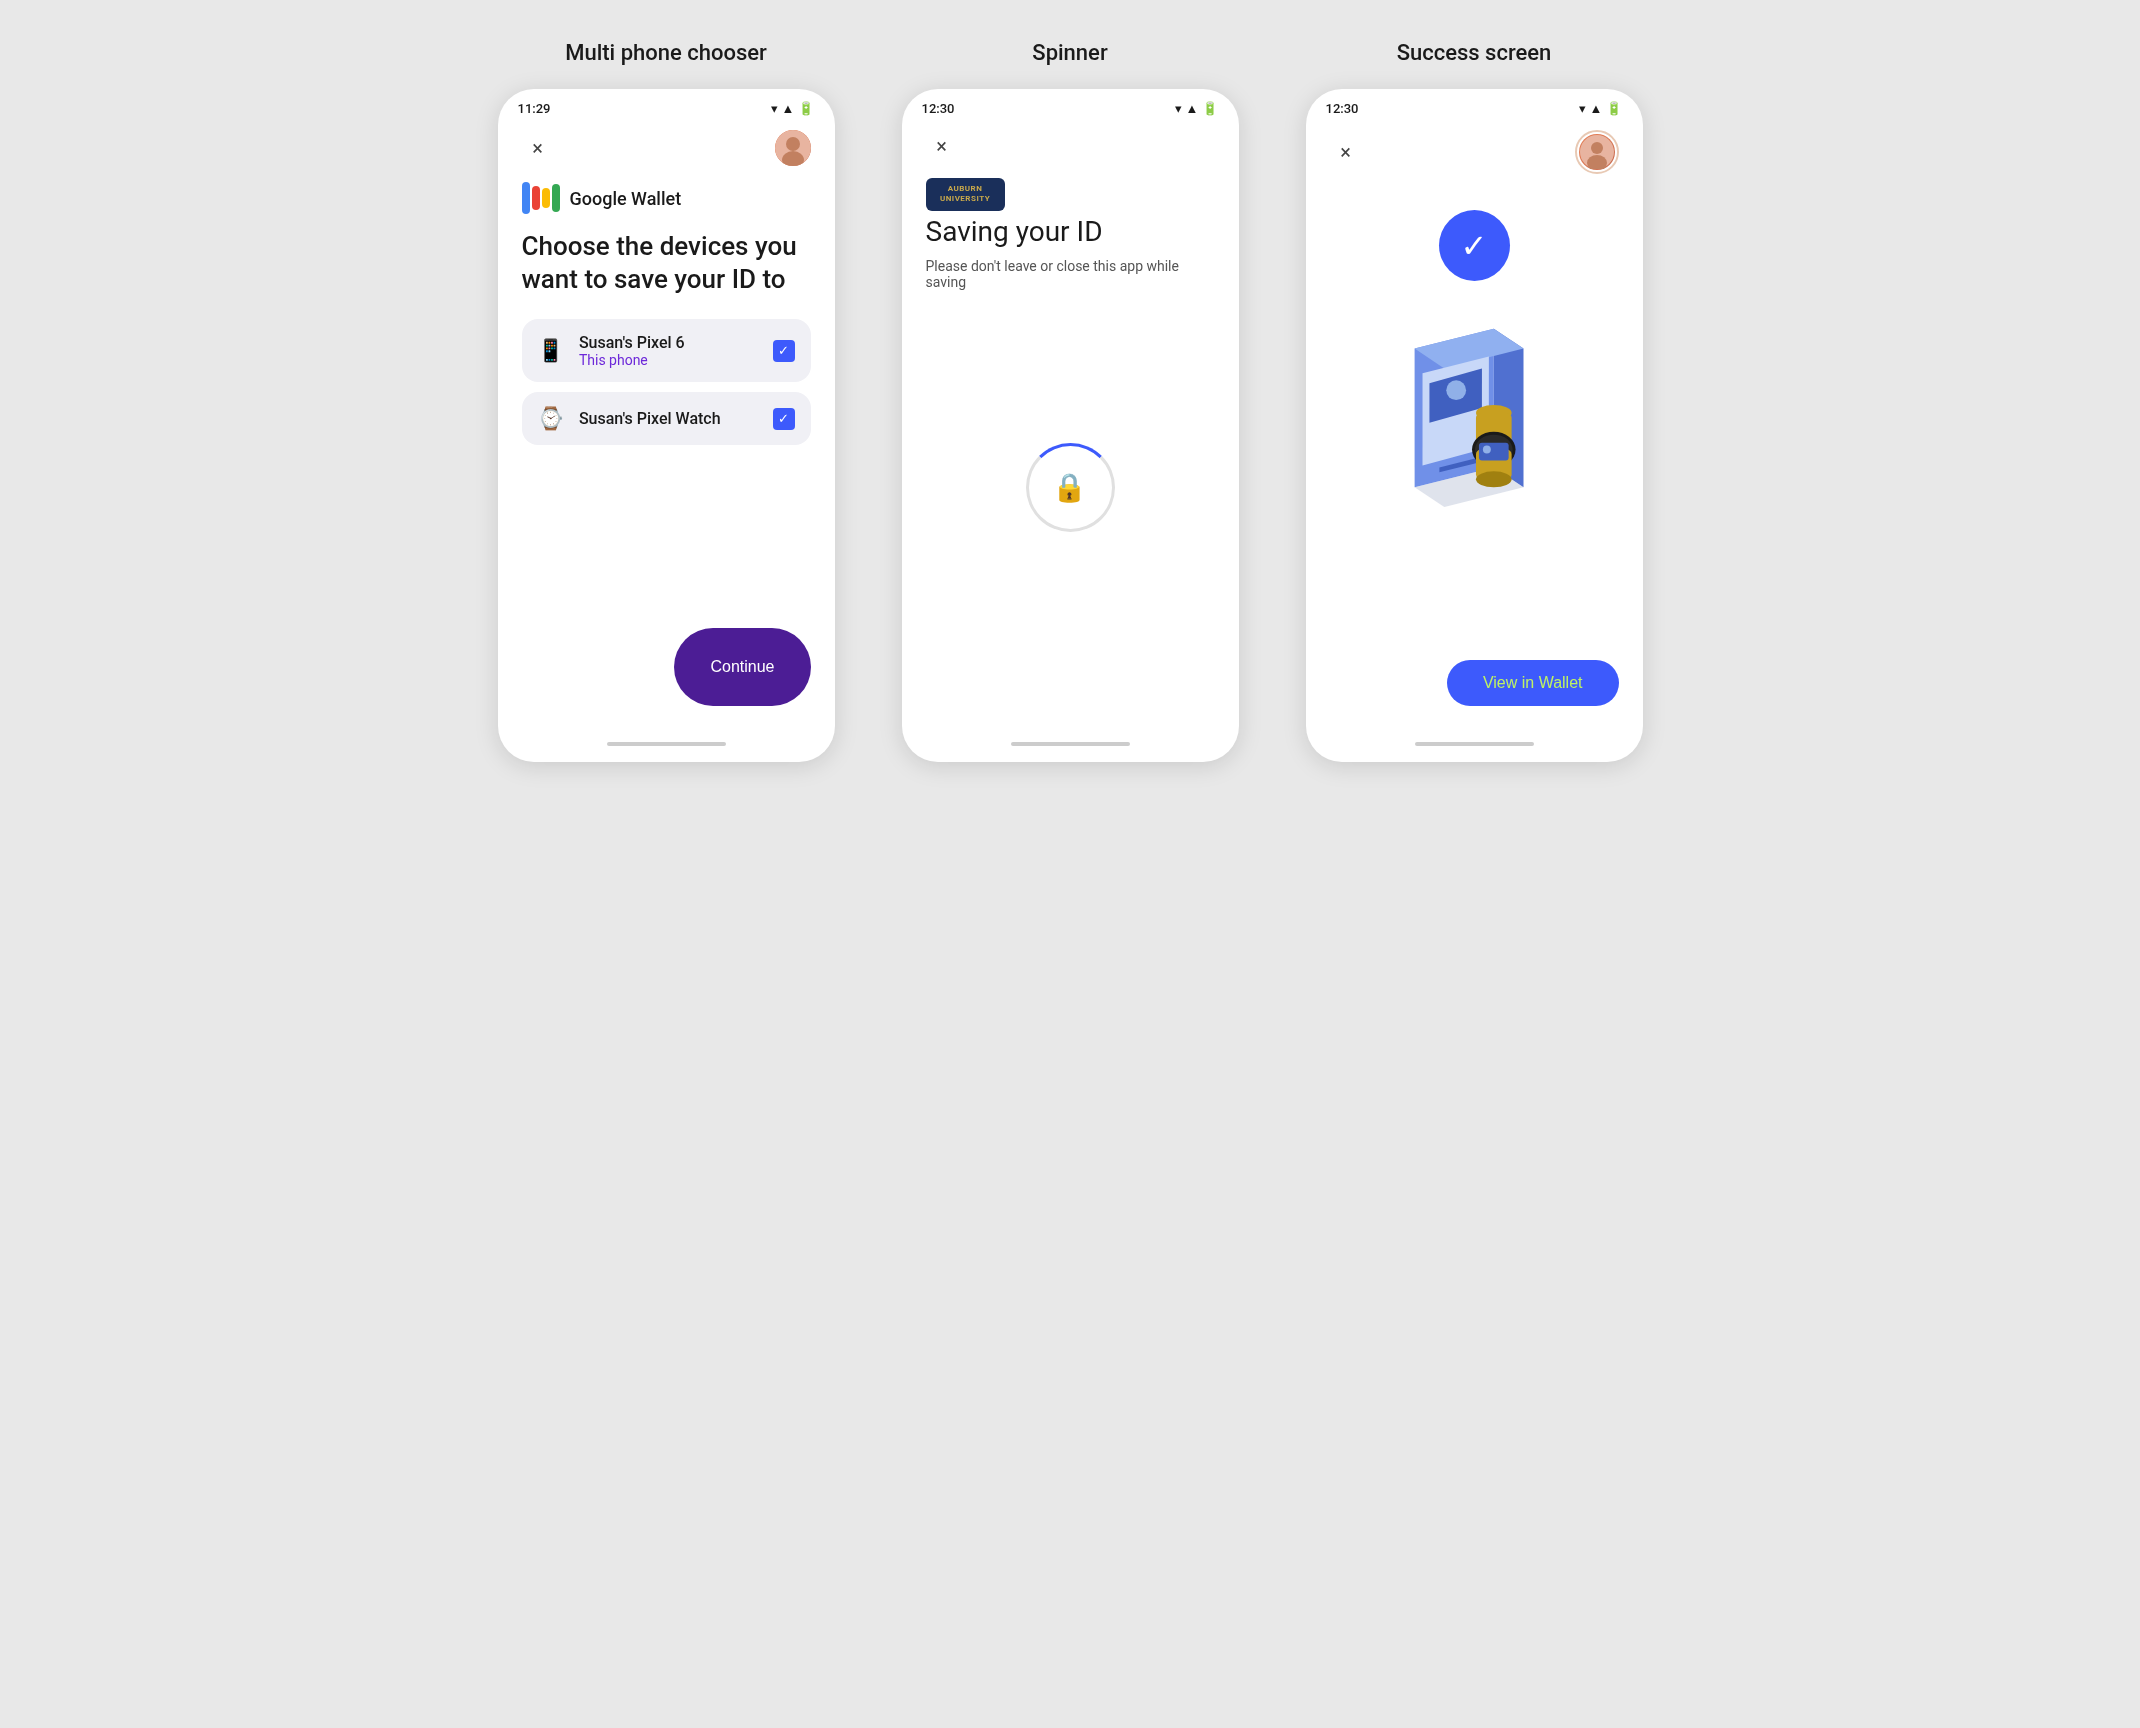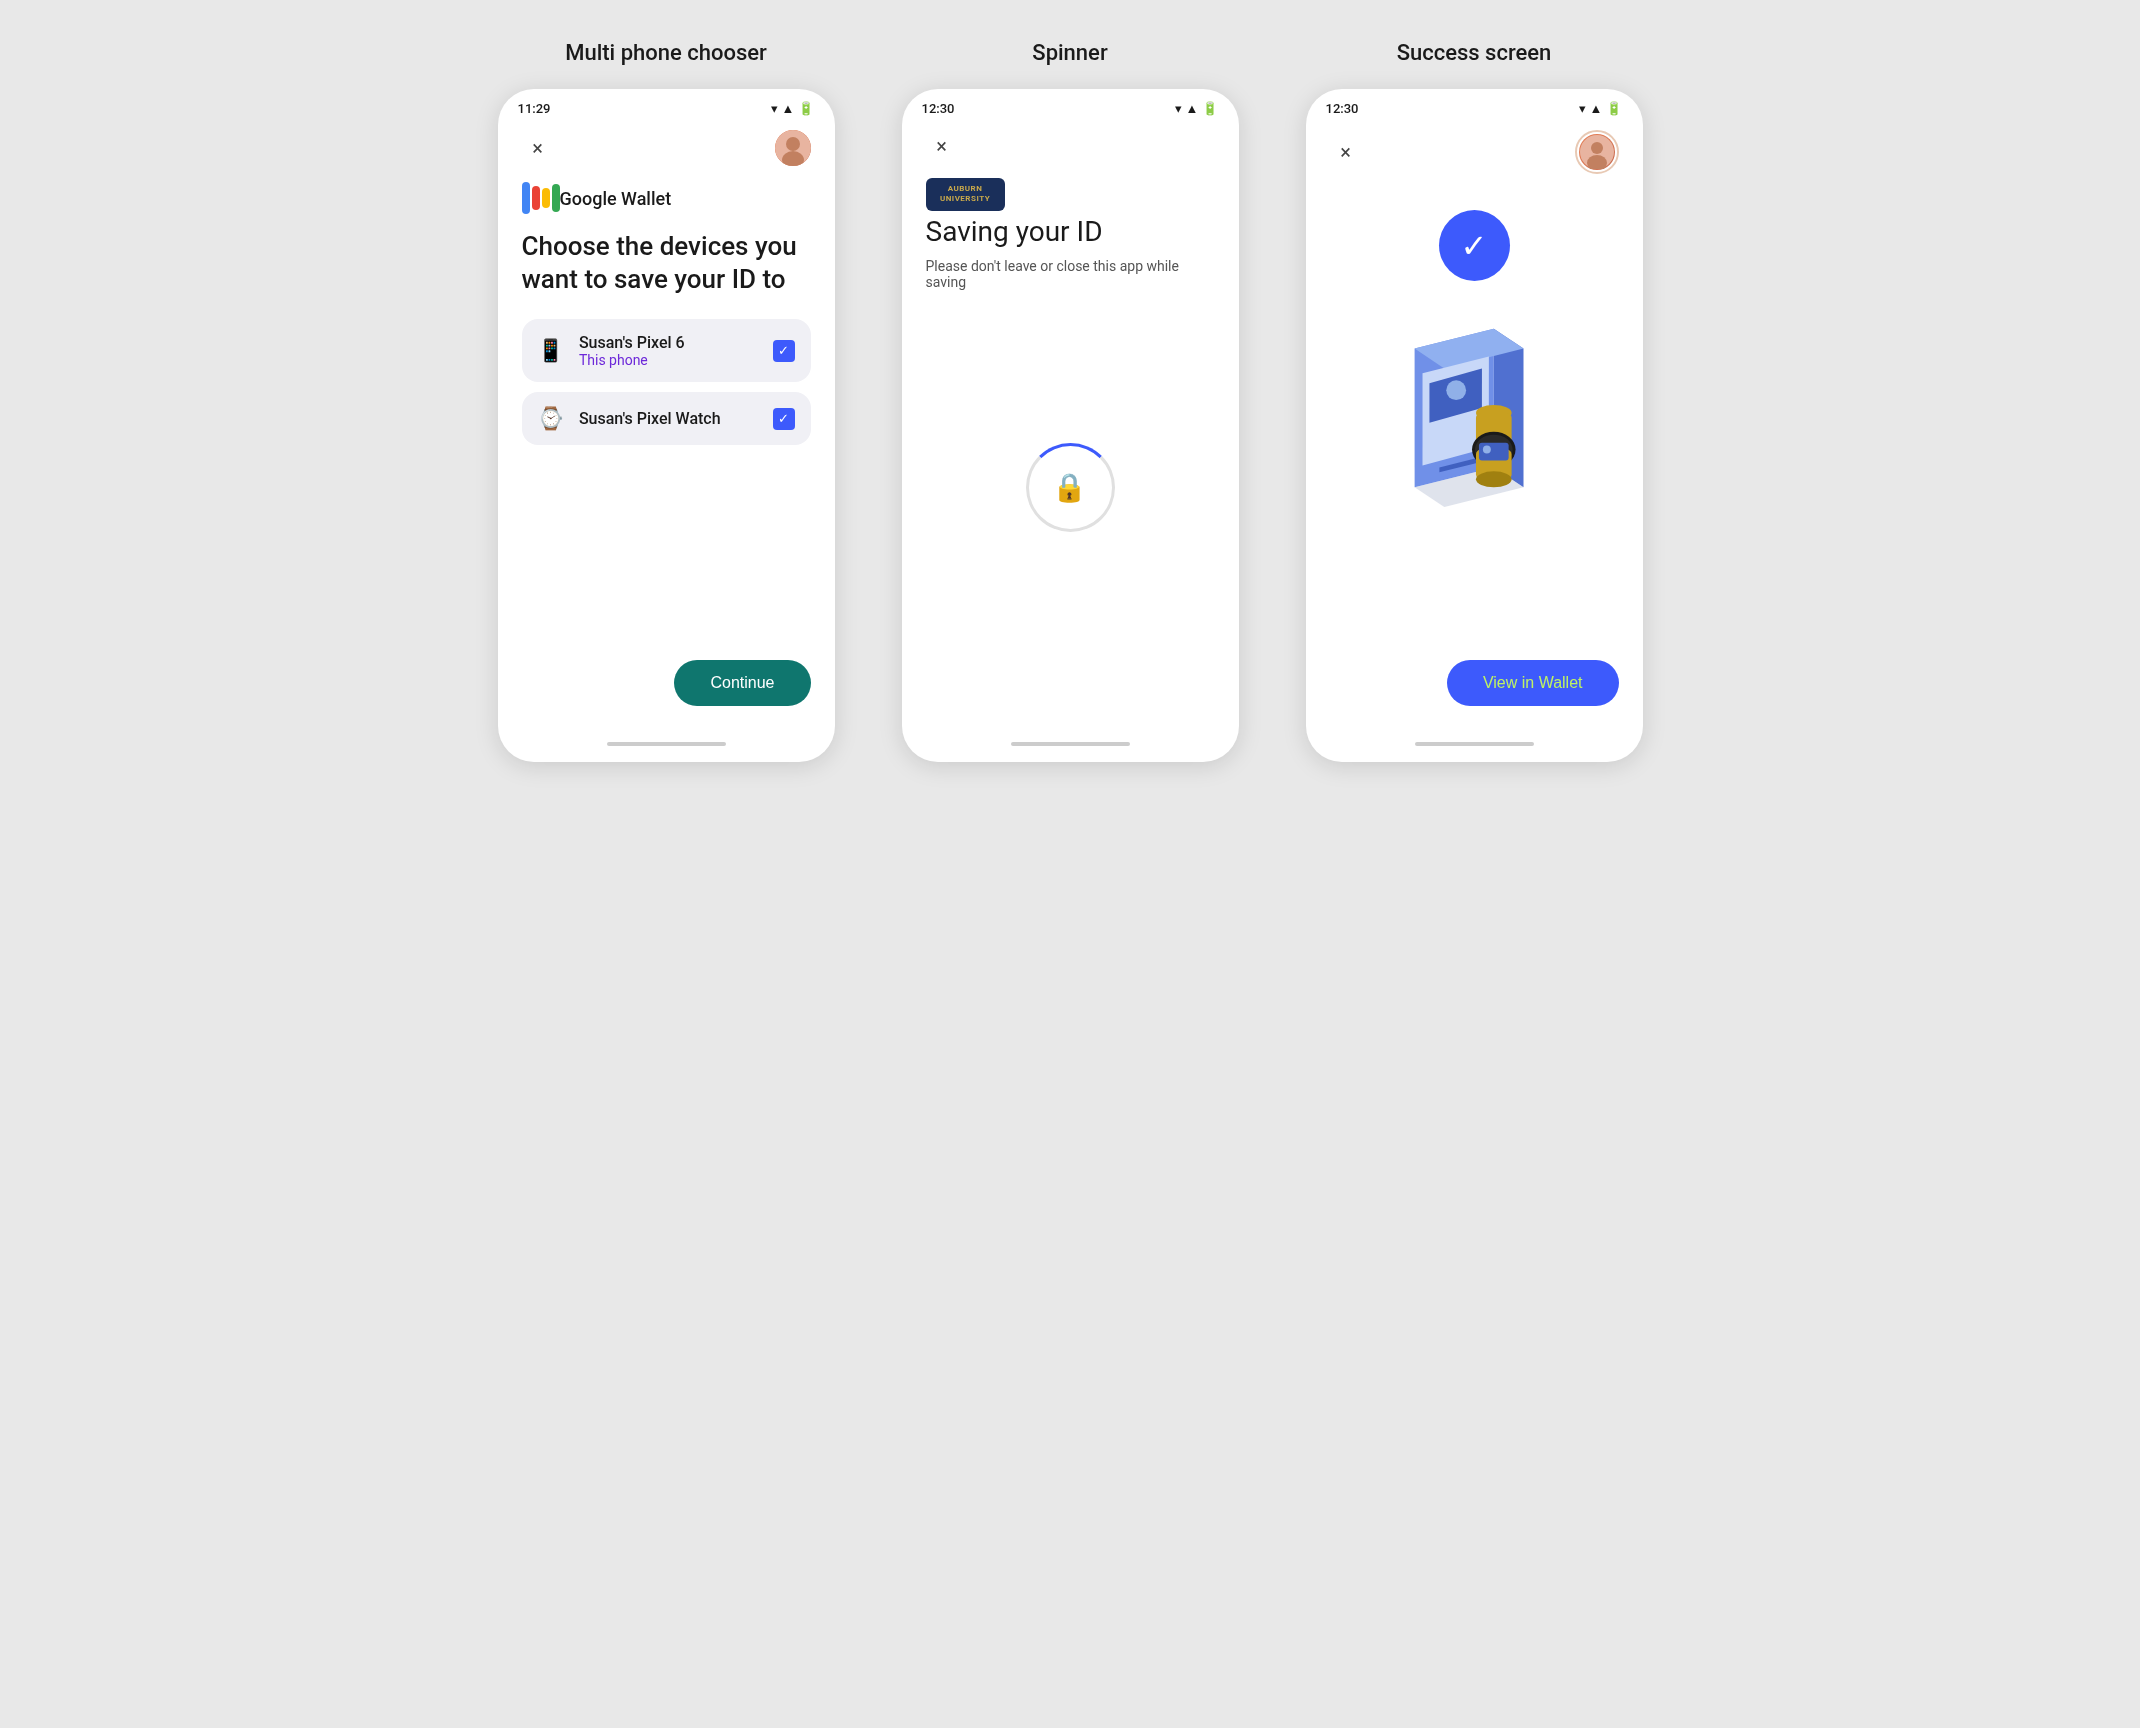--- a/index.html
+++ b/index.html
@@ -103,21 +103,21 @@
     }
     .avatar-ring {
       border: 2px solid #e8c9b4;
       border-radius: 50%;
       padding: 2px;
     }
     
     .wallet-brand {
       display: flex;
       align-items: center;
-      gap: 0;
+      gap: 10px;
       margin-bottom: 16px;
     }
     .wallet-name {
       font-size: 18px;
       font-weight: 500;
       color: #1a1a1a;
     }
     
     .main-heading {
       font-size: 26px;
@@ -165,25 +165,25 @@
       border-radius: 4px;
       display: flex;
       align-items: center;
       justify-content: center;
       color: white;
       font-size: 13px;
       flex-shrink: 0;
     }
     
     .continue-btn {
-      background: #0f766e;
+      background: #4c1d95;
       color: white;
       border: none;
       border-radius: 50px;
-      padding: 14px 36px;
+      padding: 30px 36px;
       font-size: 16px;
       font-weight: 500;
       cursor: pointer;
       align-self: flex-end;
       margin-top: auto;
     }
     
     .home-indicator {
       width: 119px;
       height: 4px;

